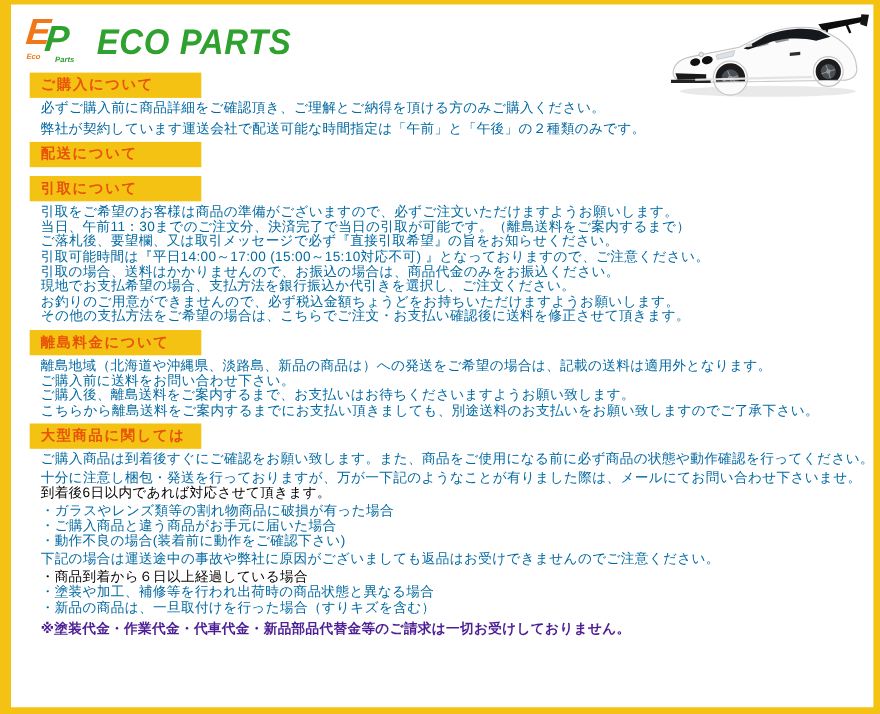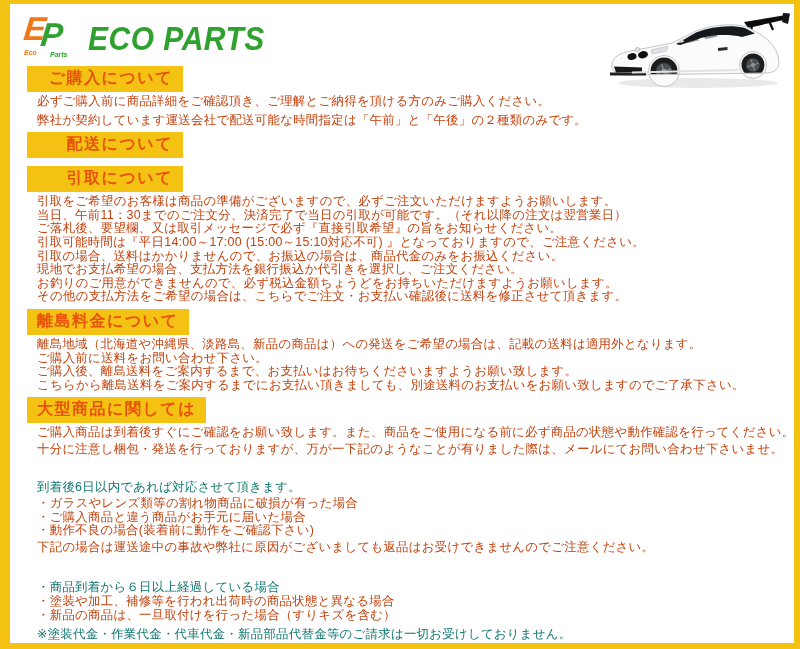--- a/index.html
+++ b/index.html
@@ -60,35 +60,35 @@
   .sections { margin-top:2px; }
   .info-section { margin-bottom:5px; }
   .badge {
     display:inline-block;
     box-sizing:border-box;
     min-width:156px;
     padding:2px 10px 3px 10px;
     margin:0 0 3px 17px;
     background:#F3C212;
     color:#E8520A;
-    font-size:16px;
+    font-size:13px;
     font-weight:bold;
     letter-spacing:1.5px;
-    text-align:right;
+    text-align:left;
   }
   .line {
     margin-left:27px;
     font-size:12.4px;
     line-height:13.6px;
-    color:#c2410c;
+    color:#0369a1;
     letter-spacing:0.3px;
     white-space:nowrap;
   }
-  .line.red { color:#0f766e;margin-top:24px; }
-  .line.red-bold { color:#0f766e; font-weight:normal; }
+  .line.red { color:#000000; }
+  .line.red-bold { color:#4c1d95; font-weight:bold; }
   .spacer { height:3px; }
 </style>
 </head>
 <body>
 
 <div class="page">
 
   <div class="header">
     <div class="brand">
       <div class="logo-mark">
@@ -164,21 +164,21 @@
   <section class="info-section">
     <div class="badge">配送について</div>
     <div class="lines">
         </div>
   </section>
 
   <section class="info-section">
     <div class="badge">引取について</div>
     <div class="lines">
           <div class="line">引取をご希望のお客様は商品の準備がございますので、必ずご注文いただけますようお願いします。</div>
-          <div class="line">当日、午前11：30までのご注文分、決済完了で当日の引取が可能です。（それ以降の注文は翌営業日）</div>
+          <div class="line">当日、午前11：30までのご注文分、決済完了で当日の引取が可能です。（離島送料をご案内するまで）</div>
           <div class="line">ご落札後、要望欄、又は取引メッセージで必ず『直接引取希望』の旨をお知らせください。</div>
           <div class="line">引取可能時間は『平日14:00～17:00 (15:00～15:10対応不可) 』となっておりますので、ご注意ください。</div>
           <div class="line">引取の場合、送料はかかりませんので、お振込の場合は、商品代金のみをお振込ください。</div>
           <div class="line">現地でお支払希望の場合、支払方法を銀行振込か代引きを選択し、ご注文ください。</div>
           <div class="line">お釣りのご用意ができませんので、必ず税込金額ちょうどをお持ちいただけますようお願いします。</div>
           <div class="line">その他の支払方法をご希望の場合は、こちらでご注文・お支払い確認後に送料を修正させて頂きます。</div>
         </div>
   </section>
 
   <section class="info-section">

